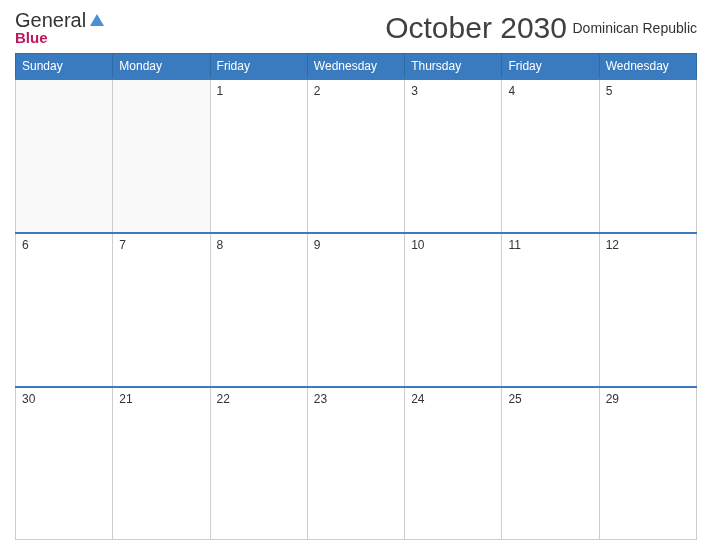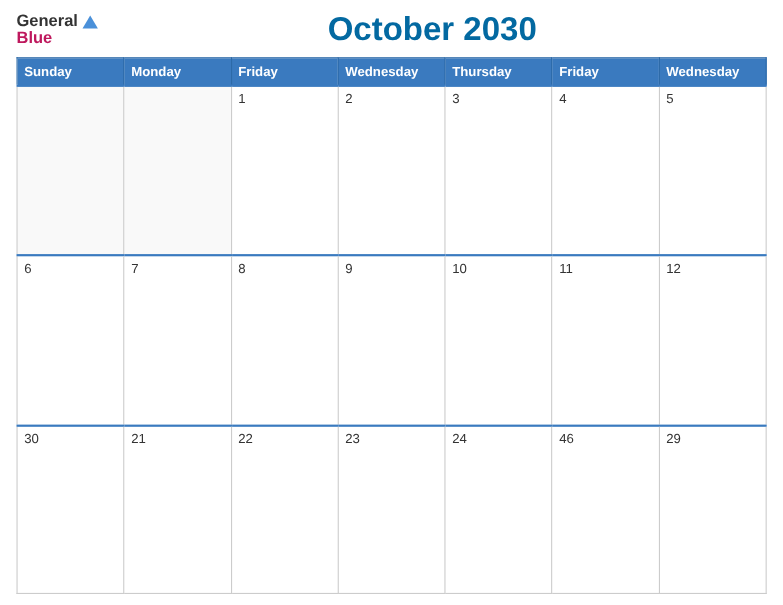--- a/index.html
+++ b/index.html
@@ -17,22 +17,22 @@
       align-items: center;
       justify-content: space-between;
       margin-bottom: 8px;
     }
     .logo {
       display: flex;
       flex-direction: column;
       line-height: 1;
     }
     .logo-general {
-      font-size: 15px;
-      font-weight: bold;
+      font-size: 20px;
+      font-weight: normal;
       color: #333;
     }
     .logo-blue {
       font-size: 15px;
       font-weight: bold;
       color: #be185d;
     }
     .logo-line {
       display: flex;
       align-items: center;
@@ -41,41 +41,41 @@
     .logo-triangle {
       width: 0;
       height: 0;
       border-left: 7px solid transparent;
       border-right: 7px solid transparent;
       border-bottom: 12px solid #4a90d9;
       margin-left: 2px;
     }
     .title {
       font-size: 30px;
-      font-weight: bold;
-      color: #0369a1;
-      text-align: center;
+      font-weight: normal;
+      color: #404040;
+      text-align: right;
       flex: 1;
     }
     .region {
       font-size: 14px;
       color: #333;
       text-align: right;
       min-width: 130px;
     }
     .calendar {
       width: 100%;
       border-collapse: collapse;
       flex: 1;
     }
     .calendar thead tr th {
       background-color: #3a7abf;
       color: #fff;
       font-size: 12px;
-      font-weight: bold;
+      font-weight: normal;
       padding: 5px 6px;
       text-align: left;
       border: 1px solid #2d6aa8;
     }
     .calendar tbody tr td {
       border-top: 2px solid #3a7abf;
       border-left: 1px solid #ccc;
       border-right: 1px solid #ccc;
       border-bottom: none;
       padding: 4px 6px 20px 6px;
@@ -101,20 +101,21 @@
 
 <div class="header">
   <div class="logo">
     <div class="logo-line">
       <span class="logo-general">General</span>
       <div class="logo-triangle"></div>
     </div>
     <span class="logo-blue">Blue</span>
   </div>
   <div class="title">October 2030</div>
+  <div class="region">Dominican Republic</div>
 </div>
 
 <table class="calendar">
   <thead>
     <tr>
     <th>Sunday</th>
         <th>Monday</th>
         <th>Friday</th>
         <th>Wednesday</th>
         <th>Thursday</th>
@@ -140,17 +141,17 @@
         <td><span class="day-num">10</span></td>
         <td><span class="day-num">11</span></td>
         <td><span class="day-num">12</span></td>
       </tr>
       <tr>
         <td><span class="day-num">30</span></td>
         <td><span class="day-num">21</span></td>
         <td><span class="day-num">22</span></td>
         <td><span class="day-num">23</span></td>
         <td><span class="day-num">24</span></td>
-        <td><span class="day-num">46</span></td>
+        <td><span class="day-num">25</span></td>
         <td><span class="day-num">29</span></td>
       </tr>
     </tbody>
 </table>
 
 </body></html>

